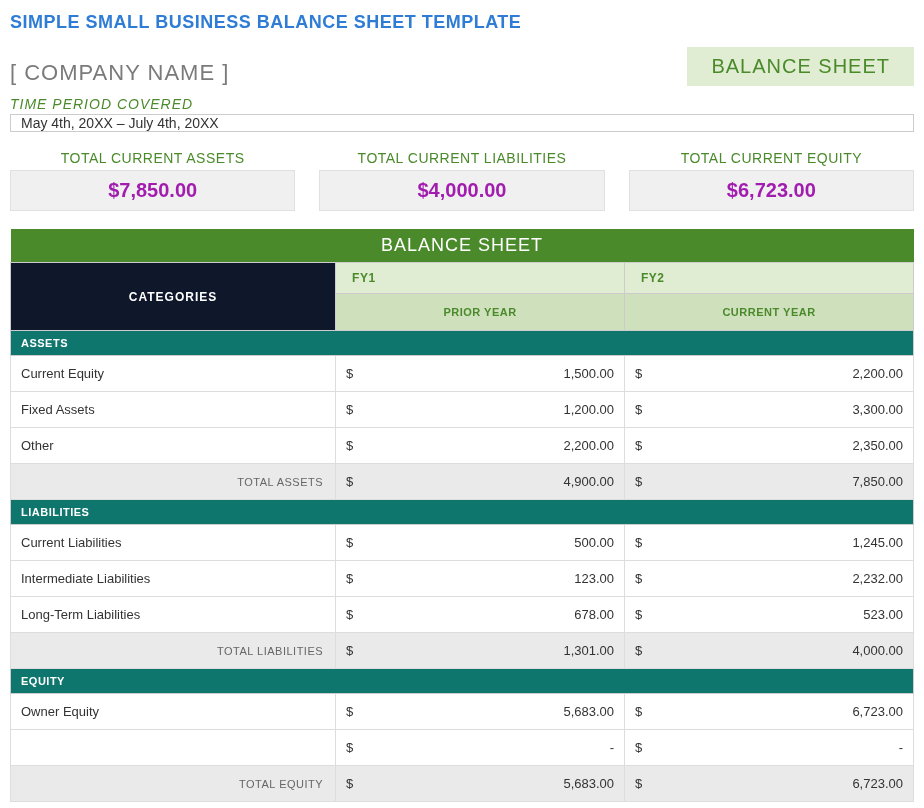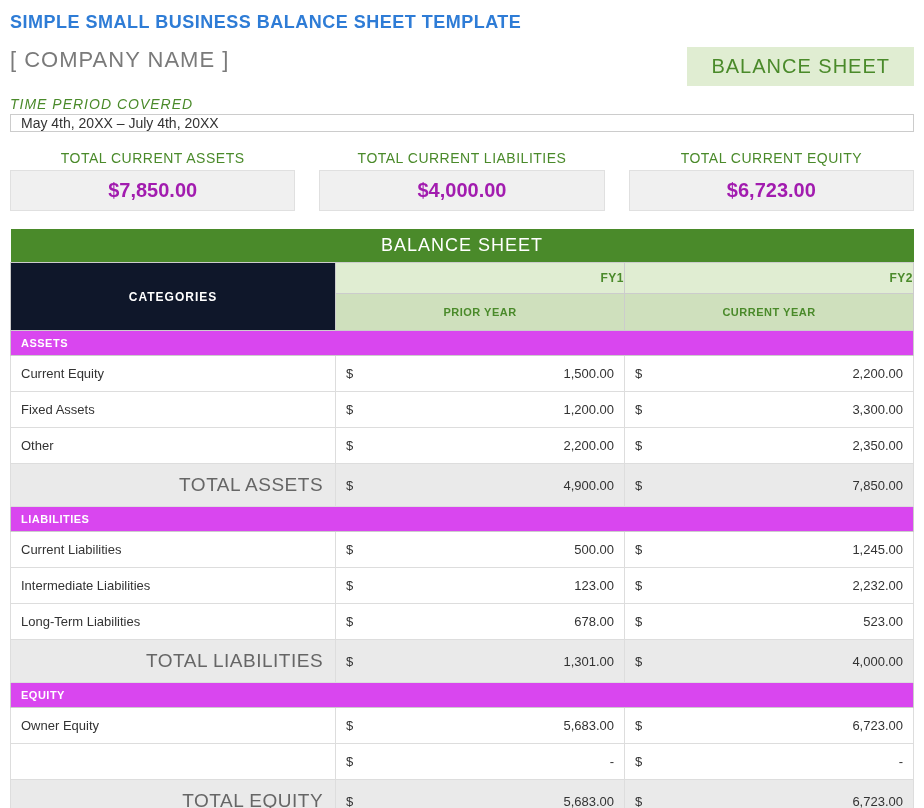--- a/index.html
+++ b/index.html
@@ -13,21 +13,21 @@
   .title {
     color: #2E7CD6;
     font-size: 18px;
     font-weight: bold;
     letter-spacing: 0.5px;
     margin-bottom: 14px;
   }
   .header-row {
     display: flex;
     justify-content: space-between;
-    align-items: flex-start;
+    align-items: flex-end;
     margin-bottom: 10px;
   }
   .company {
     color: #7a7a7a;
     font-size: 22px;
     letter-spacing: 1px;
   }
   .badge {
     background: #e0edd2;
     color: #4a8a2a;
@@ -94,37 +94,37 @@
     letter-spacing: 1px;
     font-weight: bold;
     text-align: center;
     border: 1px solid #ccc;
   }
   th.fy-header {
     background: #e0edd2;
     color: #4a8a2a;
     font-size: 12px;
     font-weight: bold;
-    text-align: right;
-    padding: 8px 0;
+    text-align: left;
+    padding: 8px 16px;
     border: 1px solid #ccc;
     letter-spacing: 0.5px;
   }
   th.year-header {
     background: #cfe0bd;
     color: #4a8a2a;
     font-size: 11px;
     font-weight: bold;
     text-align: center;
     padding: 12px 0;
     border: 1px solid #ccc;
     letter-spacing: 0.5px;
   }
   tr.section-header td {
-    background: #d946ef;
+    background: #0f766e;
     color: #fff;
     font-size: 11px;
     font-weight: bold;
     letter-spacing: 0.5px;
     padding: 6px 10px;
     border: 1px solid #ccc;
   }
   td.label {
     padding: 10px 10px;
     border: 1px solid #ddd;
@@ -136,21 +136,21 @@
     color: #333;
     position: relative;
   }
   td.amount .sym { position: absolute; left: 10px; }
   td.amount .num { display: block; text-align: right; }
   tr.total td {
     background: #eaeaea;
   }
   tr.total td.label {
     text-align: right;
-    font-size: 19px;
+    font-size: 11px;
     color: #666;
     letter-spacing: 0.5px;
     padding-right: 12px;
   }
 </style>
 </head>
 <body>
 
 <div class="title">SIMPLE SMALL BUSINESS BALANCE SHEET TEMPLATE</div>
 

